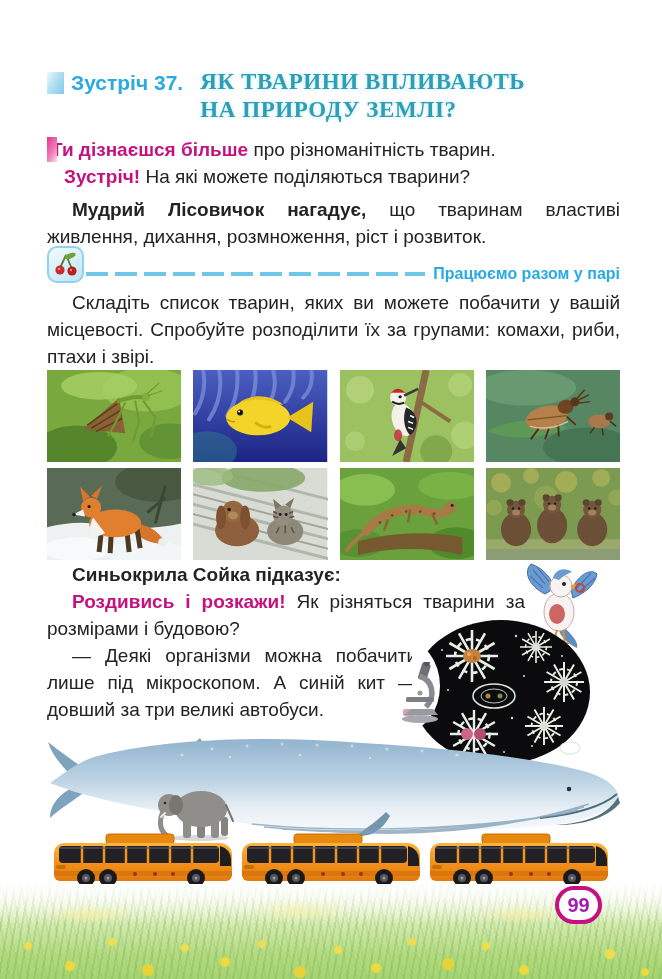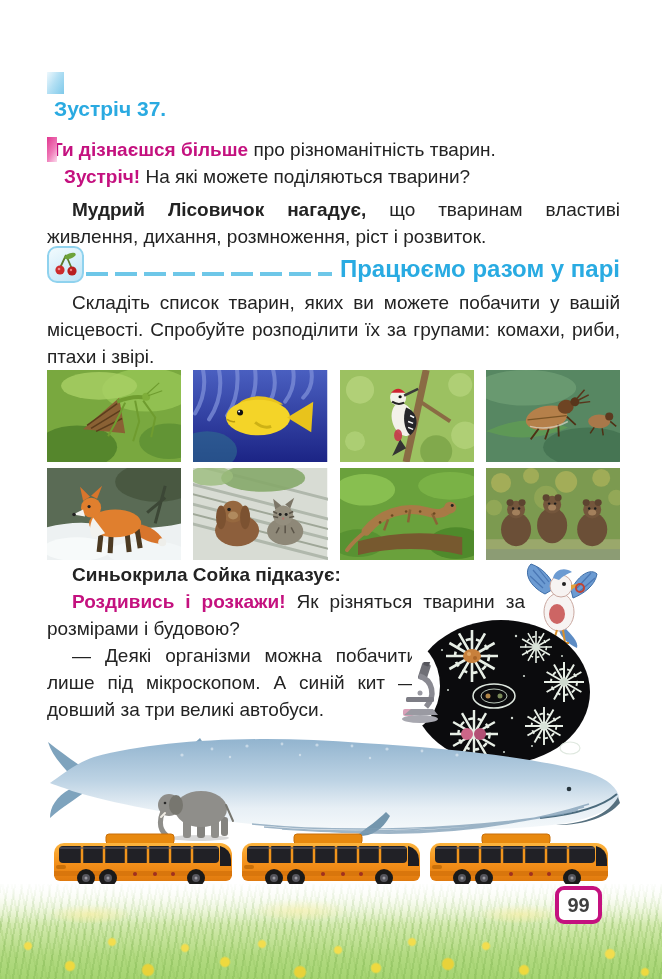--- a/index.html
+++ b/index.html
@@ -3,21 +3,21 @@
 <meta charset="utf-8">
 <style>
   * { margin:0; padding:0; box-sizing:border-box; }
   html,body { background:#e9e9e9; }
   .page {
     position:relative; width:662px; height:979px; margin:0 auto;
     background:#ffffff; overflow:hidden;
     font-family:"Liberation Sans", sans-serif; color:#232323;
   }
   
-  .header { position:absolute; left:47px; top:68px; display:flex; align-items:flex-start;flex-direction:column; }
+  .header { position:absolute; left:47px; top:68px; display:flex; align-items:flex-start; }
   .lesson-square { width:17px; height:22px; margin-top:4px;
     background:linear-gradient(120deg,#eef8fd 0%,#b4e0f4 45%,#7ec9ea 100%); }
   .lesson-label { font-weight:bold; font-size:21px; color:#2aaae1; margin:3px 0 0 7px; white-space:nowrap; }
   .title-block { margin-left:17px; font-family:"Liberation Serif", serif; font-weight:bold;
     font-size:23px; line-height:28px; color:#2f9eb5; letter-spacing:.6px;
     text-shadow:0 0 4px #c2e9f5, 0 0 1px #d8f1fa; }
   
   .p { font-size:19px; line-height:27px; }
   .jst { text-align:justify; text-indent:25px; }
   .magenta { color:#c4117f; font-weight:bold; }
@@ -28,21 +28,21 @@
     background:linear-gradient(120deg,#e1368f 0%,#ef7ab8 55%,#fbd9ec 100%); }
   .intro-line2 { padding-left:17px; }
   .wise { position:absolute; left:47px; top:196px; width:573px; }
   
   .activity { position:absolute; left:47px; top:246px; width:573px; display:flex; align-items:flex-end; }
   .cherry-badge { width:37px; height:37px; border:2px solid #8fd2ee; border-radius:10px;
     background:linear-gradient(150deg,#f2fbfe 0%,#d4edf9 60%,#bfe4f5 100%);
     display:flex; align-items:center; justify-content:center; flex:0 0 auto; }
   .dash-line { flex:1 1 auto; height:4px; margin:0 8px 7px 2px;
     background:repeating-linear-gradient(to right,#6ec7e8 0 22px, rgba(0,0,0,0) 22px 29px); }
-  .activity-heading { font-size:24px; font-weight:bold; color:#29abe2; white-space:nowrap; margin-bottom:0; }
+  .activity-heading { font-size:16px; font-weight:bold; color:#29abe2; white-space:nowrap; margin-bottom:0; }
   .task { position:absolute; left:47px; top:289px; width:573px; }
   
   .gallery { position:absolute; left:47px; top:370px; width:573px; height:190px;
     display:grid; grid-template-columns:repeat(4,1fr); grid-template-rows:1fr 1fr; gap:6px 12px; }
   .gallery .cell { width:100%; height:100%; overflow:hidden; }
   .gallery svg { display:block; width:100%; height:100%; }
   
   .observe { position:absolute; left:47px; top:561px; width:573px; }
   .observe .p1 { width:478px; }
   .observe .p3 { width:370px; }
@@ -74,32 +74,36 @@
       radial-gradient(ellipse 60px 14px at 90px 30px, rgba(244,234,140,.75), rgba(244,234,140,0) 70%),
       radial-gradient(ellipse 70px 16px at 300px 26px, rgba(244,234,140,.7), rgba(244,234,140,0) 70%),
       radial-gradient(ellipse 60px 14px at 520px 30px, rgba(244,234,140,.7), rgba(244,234,140,0) 70%),
       repeating-linear-gradient(100deg, rgba(106,164,62,.22) 0 2px, rgba(0,0,0,0) 2px 7px),
       repeating-linear-gradient(80deg, rgba(140,190,90,.20) 0 2px, rgba(0,0,0,0) 2px 9px),
       linear-gradient(to bottom,#ffffff 0,#f6faea 12%,#e3f1c6 30%,#c9e5a0 52%,#b2da81 75%,#a5d472 100%);
   }
   .grass::after { content:""; position:absolute; inset:0;
     background:linear-gradient(to bottom, rgba(255,255,255,.92), rgba(255,255,255,0) 42%); }
   .page-badge { position:absolute; left:555px; top:886px; width:47px; height:38px; z-index:5;
-    background:#ffffff; border:4px solid #c4117f; border-radius:9px;
+    background:#ffffff; border:4px solid #c4117f; border-radius:19px;
     display:flex; align-items:center; justify-content:center;
-    font-size:20px; font-weight:bold; color:#404040; }
+    font-size:20px; font-weight:bold; color:#a21caf; }
 </style>
 </head>
 <body>
 
 <div class="page">
 
   <div class="header">
     <div class="lesson-square"></div>
     <div class="lesson-label">Зустріч 37.</div>
+    <div class="title-block">
+      <div>ЯК ТВАРИНИ ВПЛИВАЮТЬ</div>
+      <div>НА ПРИРОДУ ЗЕМЛІ?</div>
+    </div>
   </div>
 
   <div class="intro p">
     <div class="intro-line1">
       <span class="pink-bar"></span>
       <span class="magenta">Ти дізнаєшся більше</span>
       <span>про різноманітність тварин.</span>
     </div>
     <div class="intro-line2">
       <span class="magenta">Зустріч!</span>

